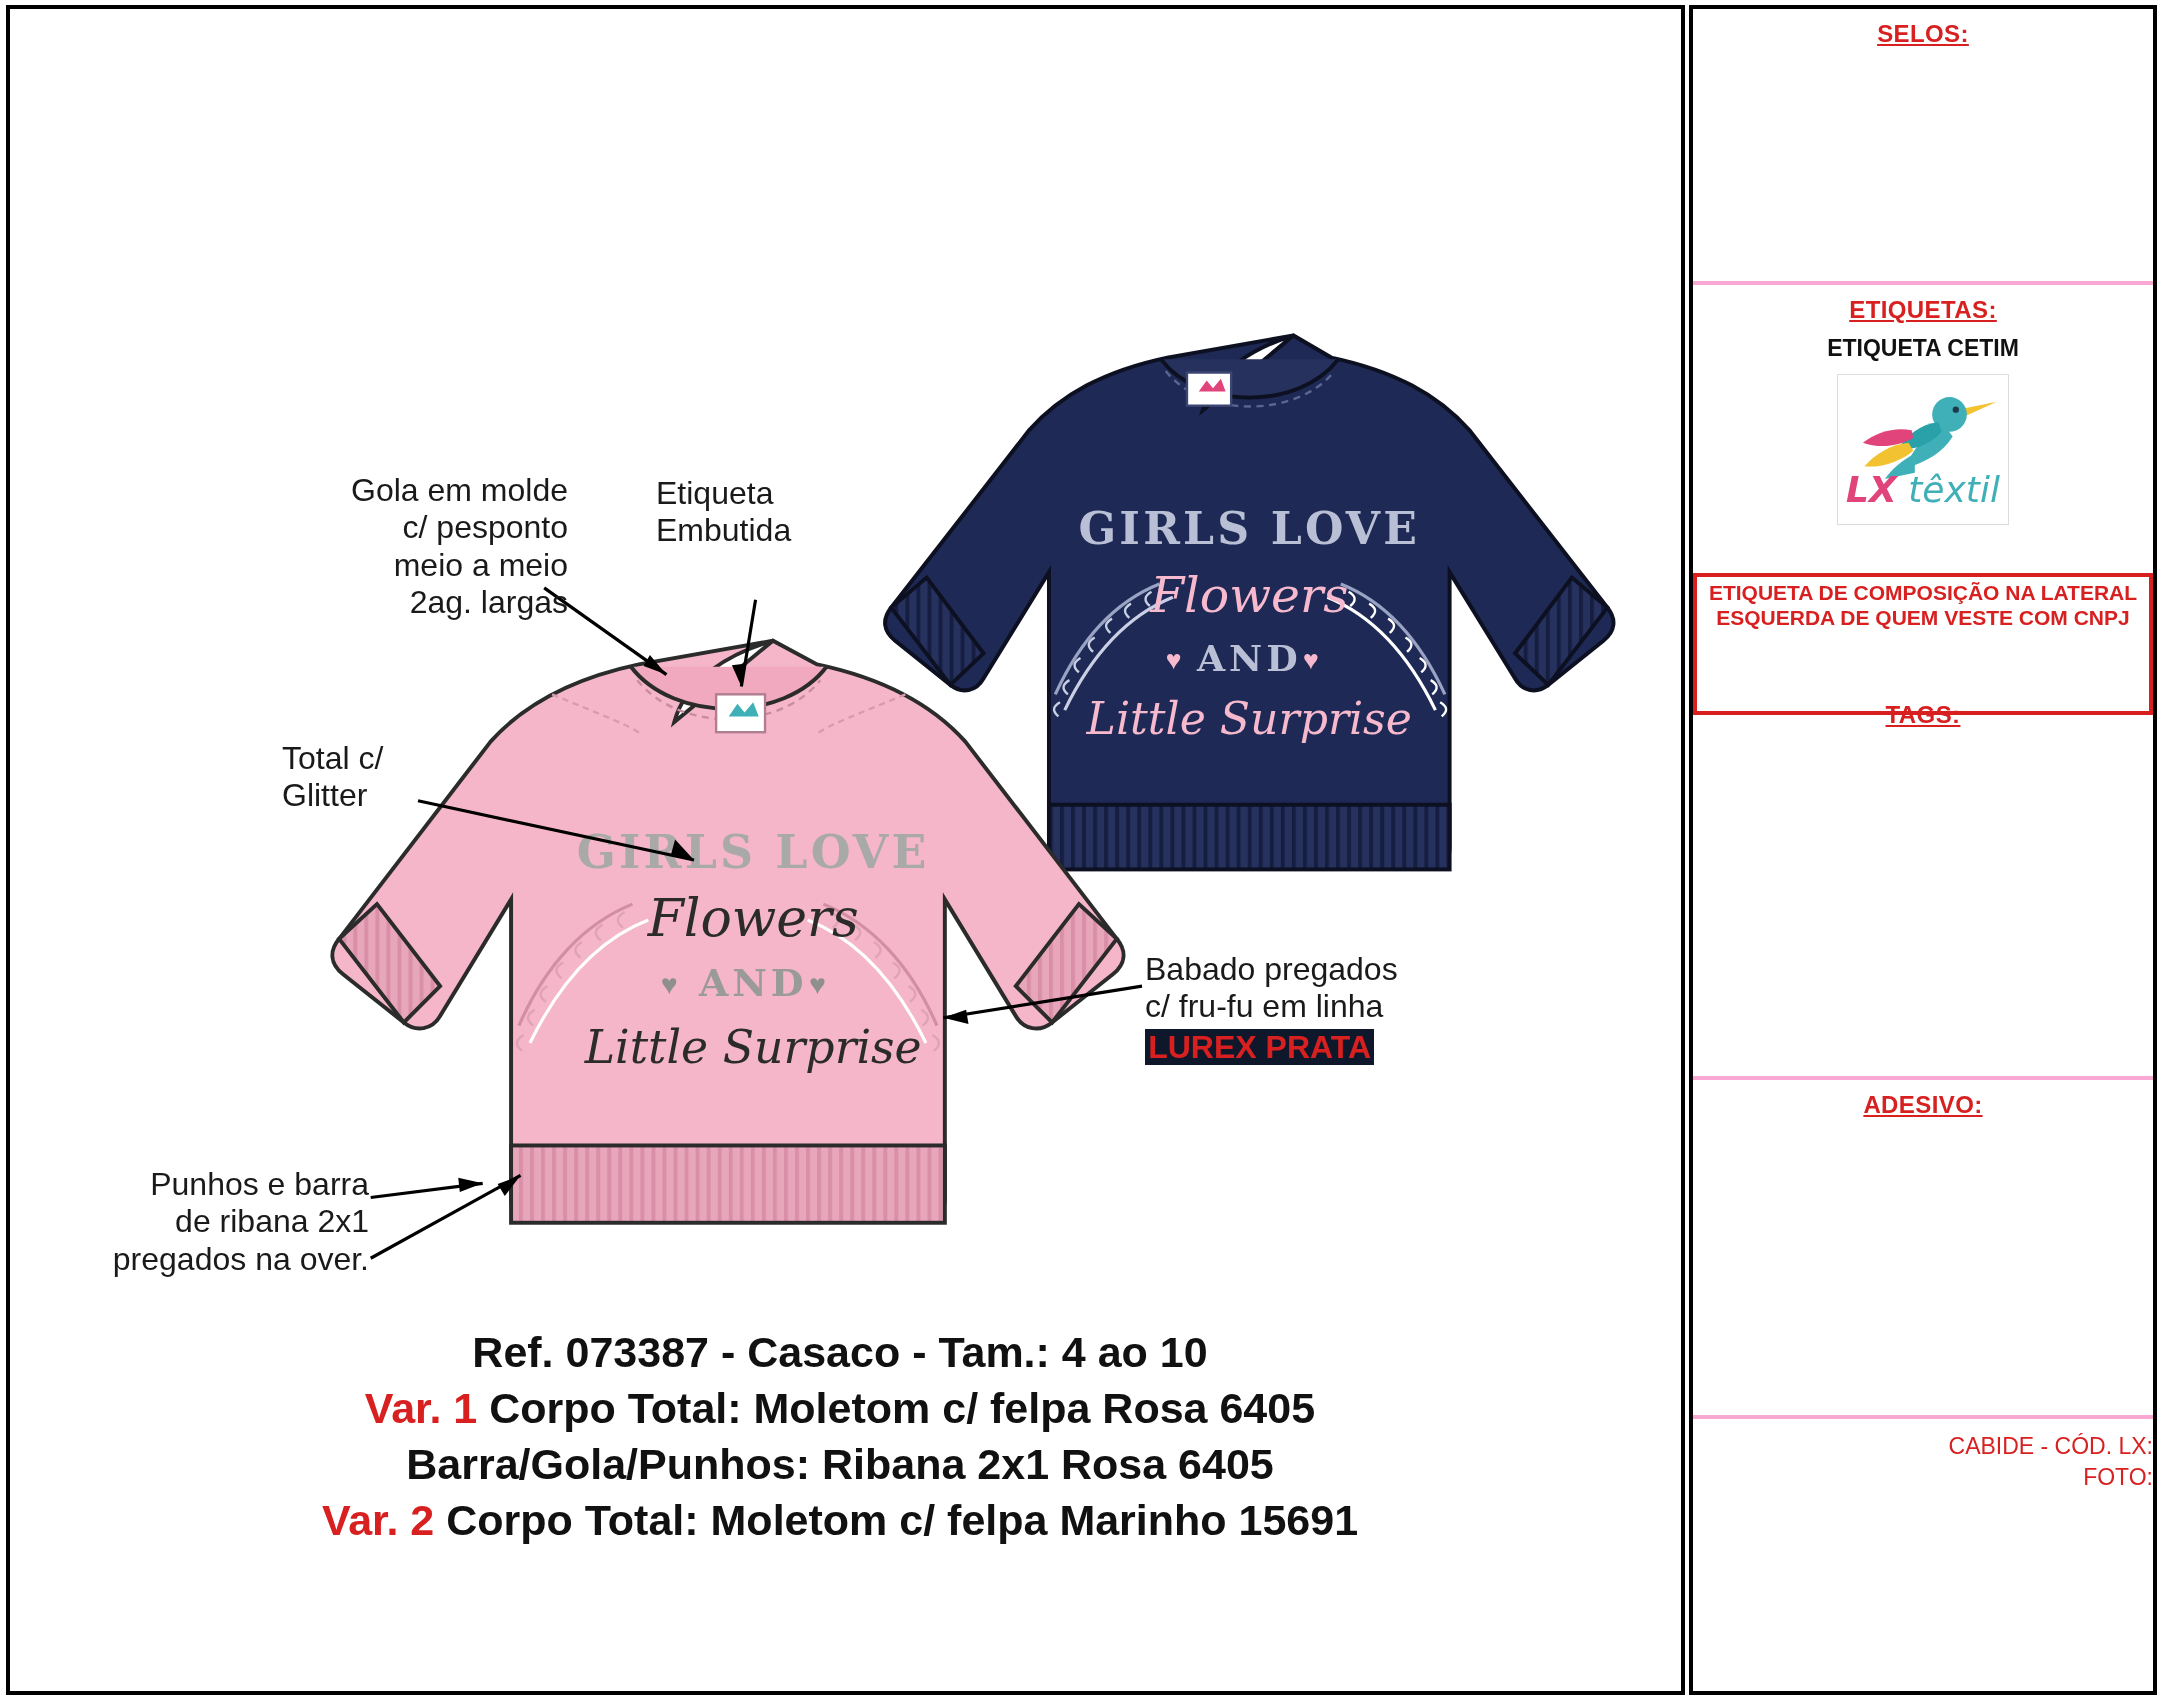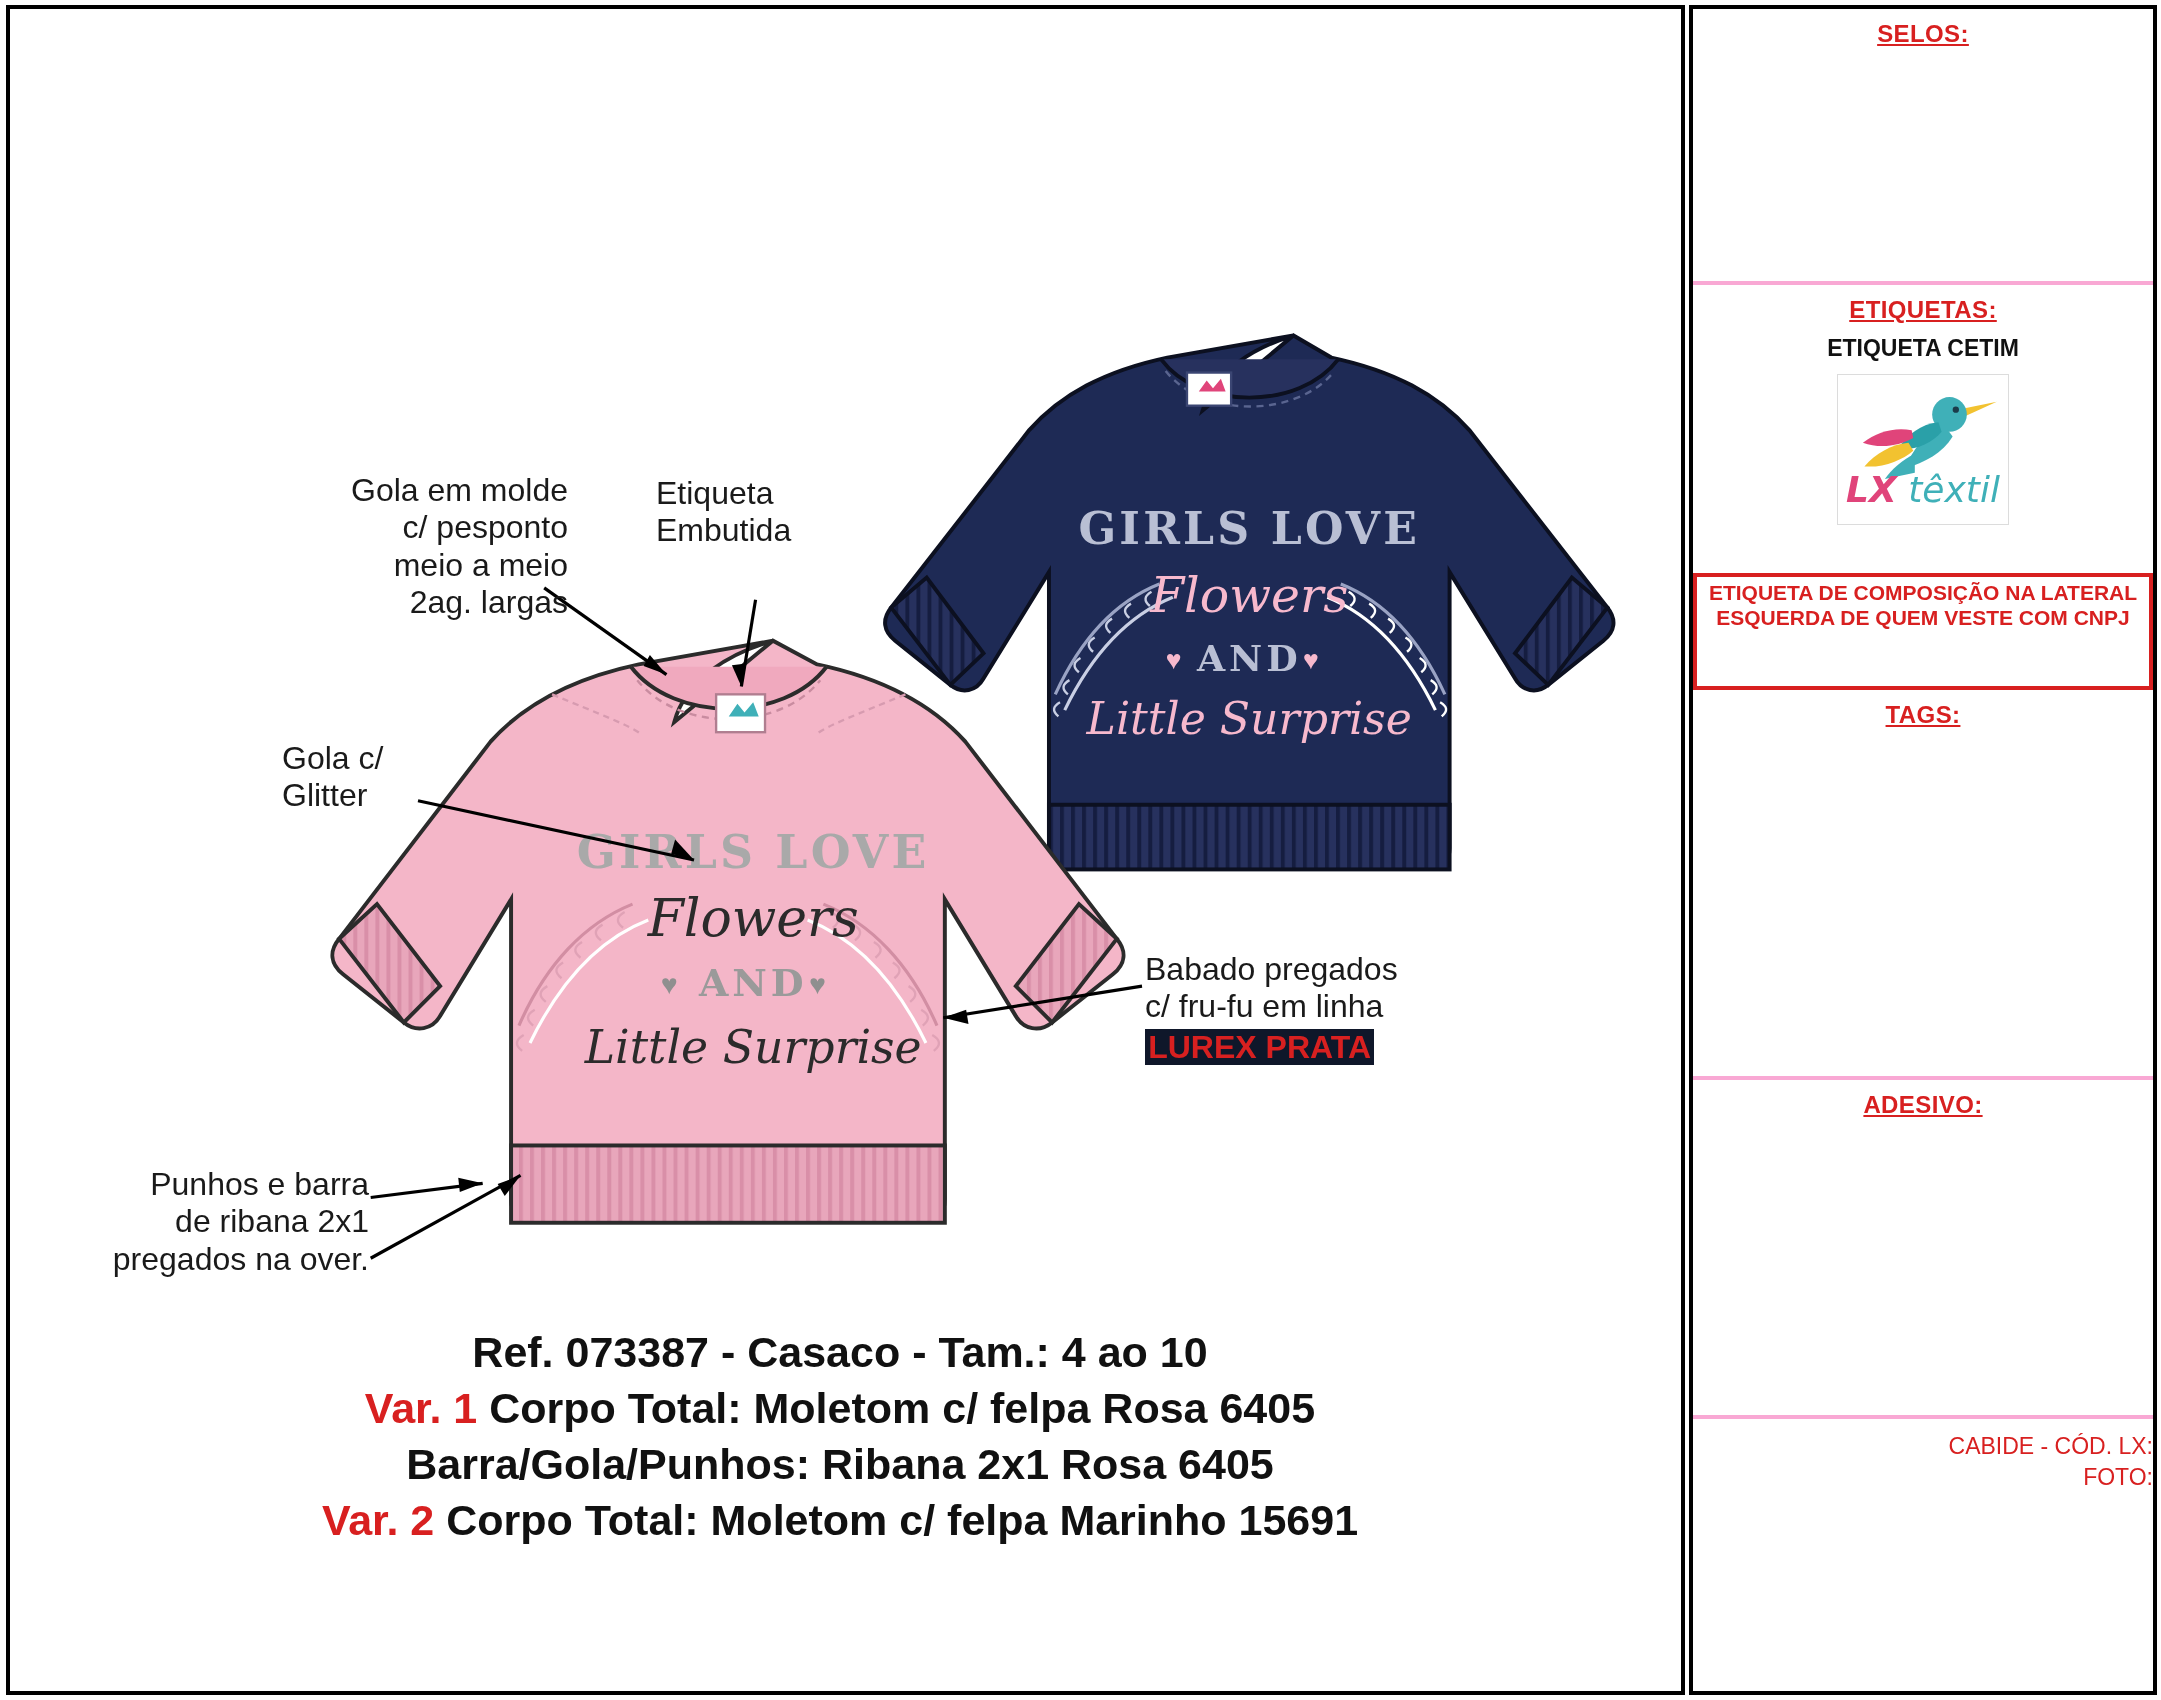--- a/index.html
+++ b/index.html
@@ -320,21 +320,21 @@
     <div>meio a meio</div>
     <div>2ag. largas</div>
   </div>
 
   <div class="anno" style="left:656px; top:475px; width:276px;">
     <div>Etiqueta</div>
     <div>Embutida</div>
   </div>
 
   <div class="anno" style="left:282px; top:740px; width:237px;">
-    <div>Gola c/</div>
+    <div>Total c/</div>
     <div>Glitter</div>
   </div>
 
   <div class="anno" style="left:1145px; top:951px; width:379px;">
     <div>Babado pregados</div>
     <div>c/ fru-fu em linha</div>
     <div style="margin-top:3.2px;">
       <span class="hl">LUREX PRATA</span>
     </div>
   </div>
@@ -381,21 +381,21 @@
           <path d="M88 86 C66 88 46 100 32 116 C56 118 80 108 94 96 Z" fill="#f2c230"></path>
           <path d="M96 100 C80 108 66 120 58 132 L96 124 Z" fill="#3fb0b8"></path>
         </svg>
         <div class="logo-text">
           <b>LX</b>
           <span>têxtil</span>
         </div>
       </div>
     </div>
 
-    <div class="rp-cell comp-box" style="top:564px; height:117px; border-bottom:4px solid #d82020;">
+    <div class="rp-cell comp-box" style="top:564px; height:142px; border-bottom:4px solid #d82020;">
       <div class="comp-text">ETIQUETA DE COMPOSIÇÃO NA LATERAL ESQUERDA DE QUEM VESTE COM CNPJ</div>
     </div>
 
     <div class="rp-cell" style="top:681px; height:390px;">
       <div class="rp-title">TAGS:</div>
     </div>
 
     <div class="rp-cell" style="top:1071px; height:339px;">
       <div class="rp-title">ADESIVO:</div>
     </div>

